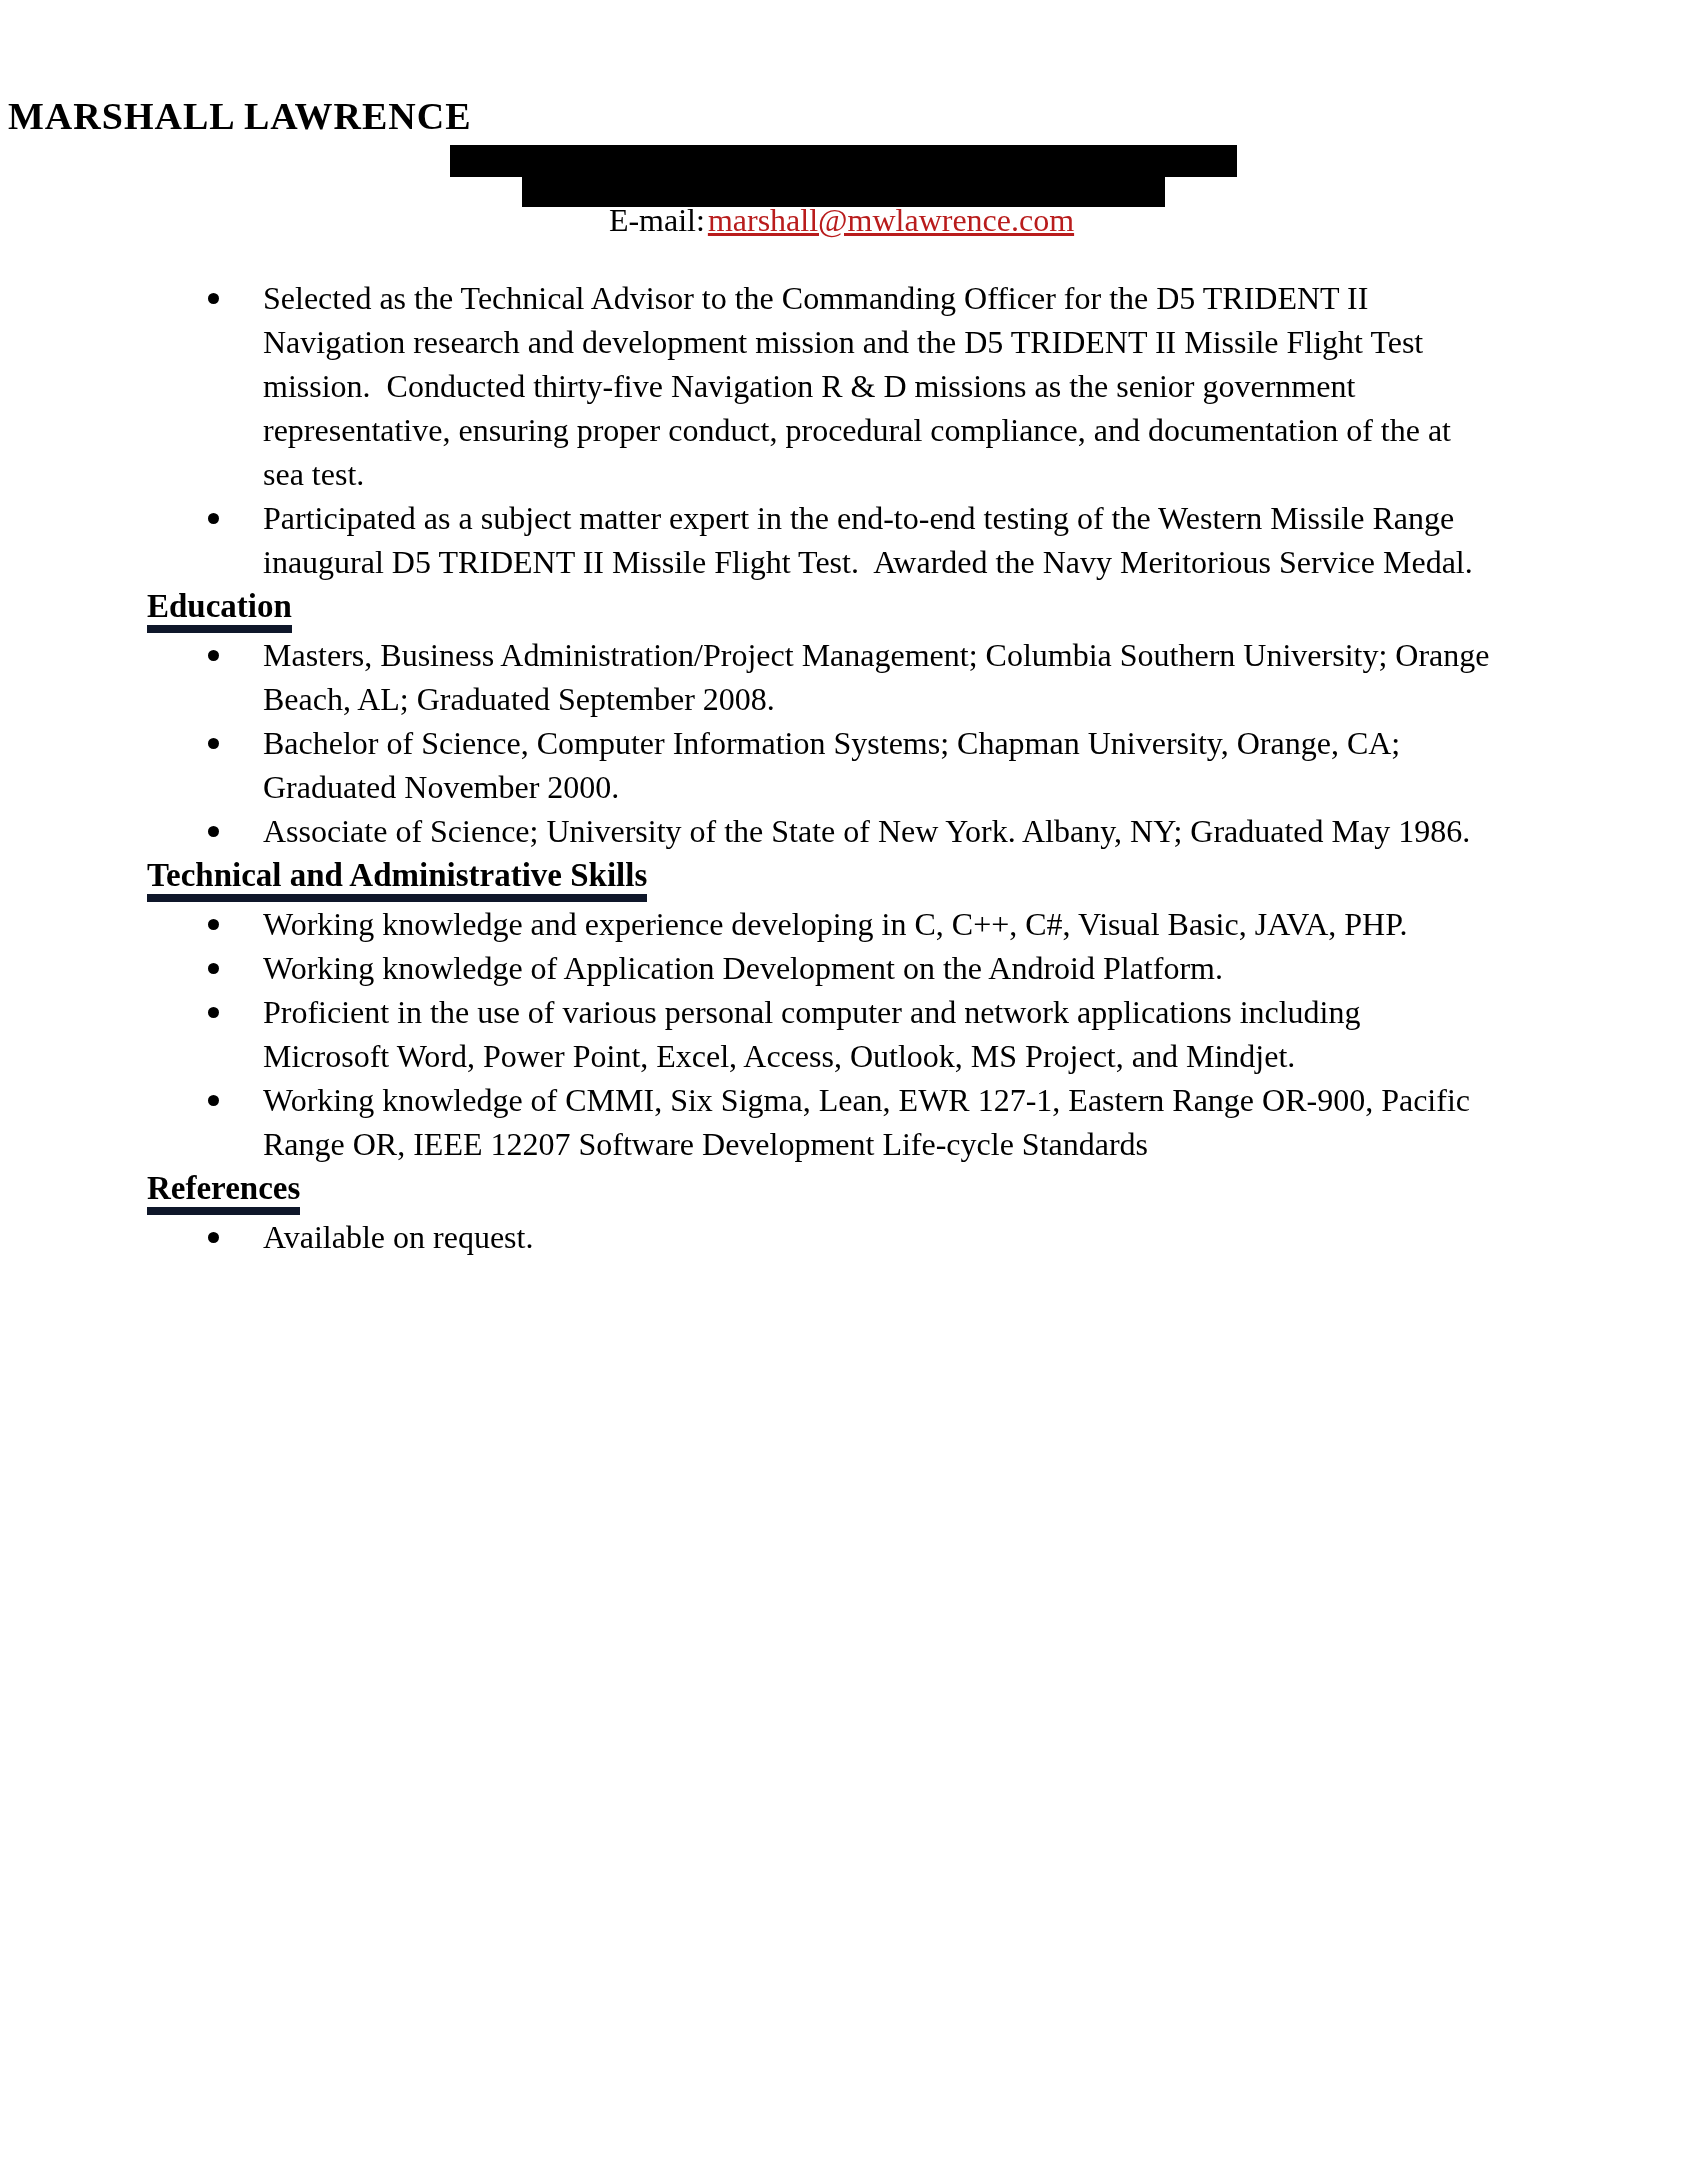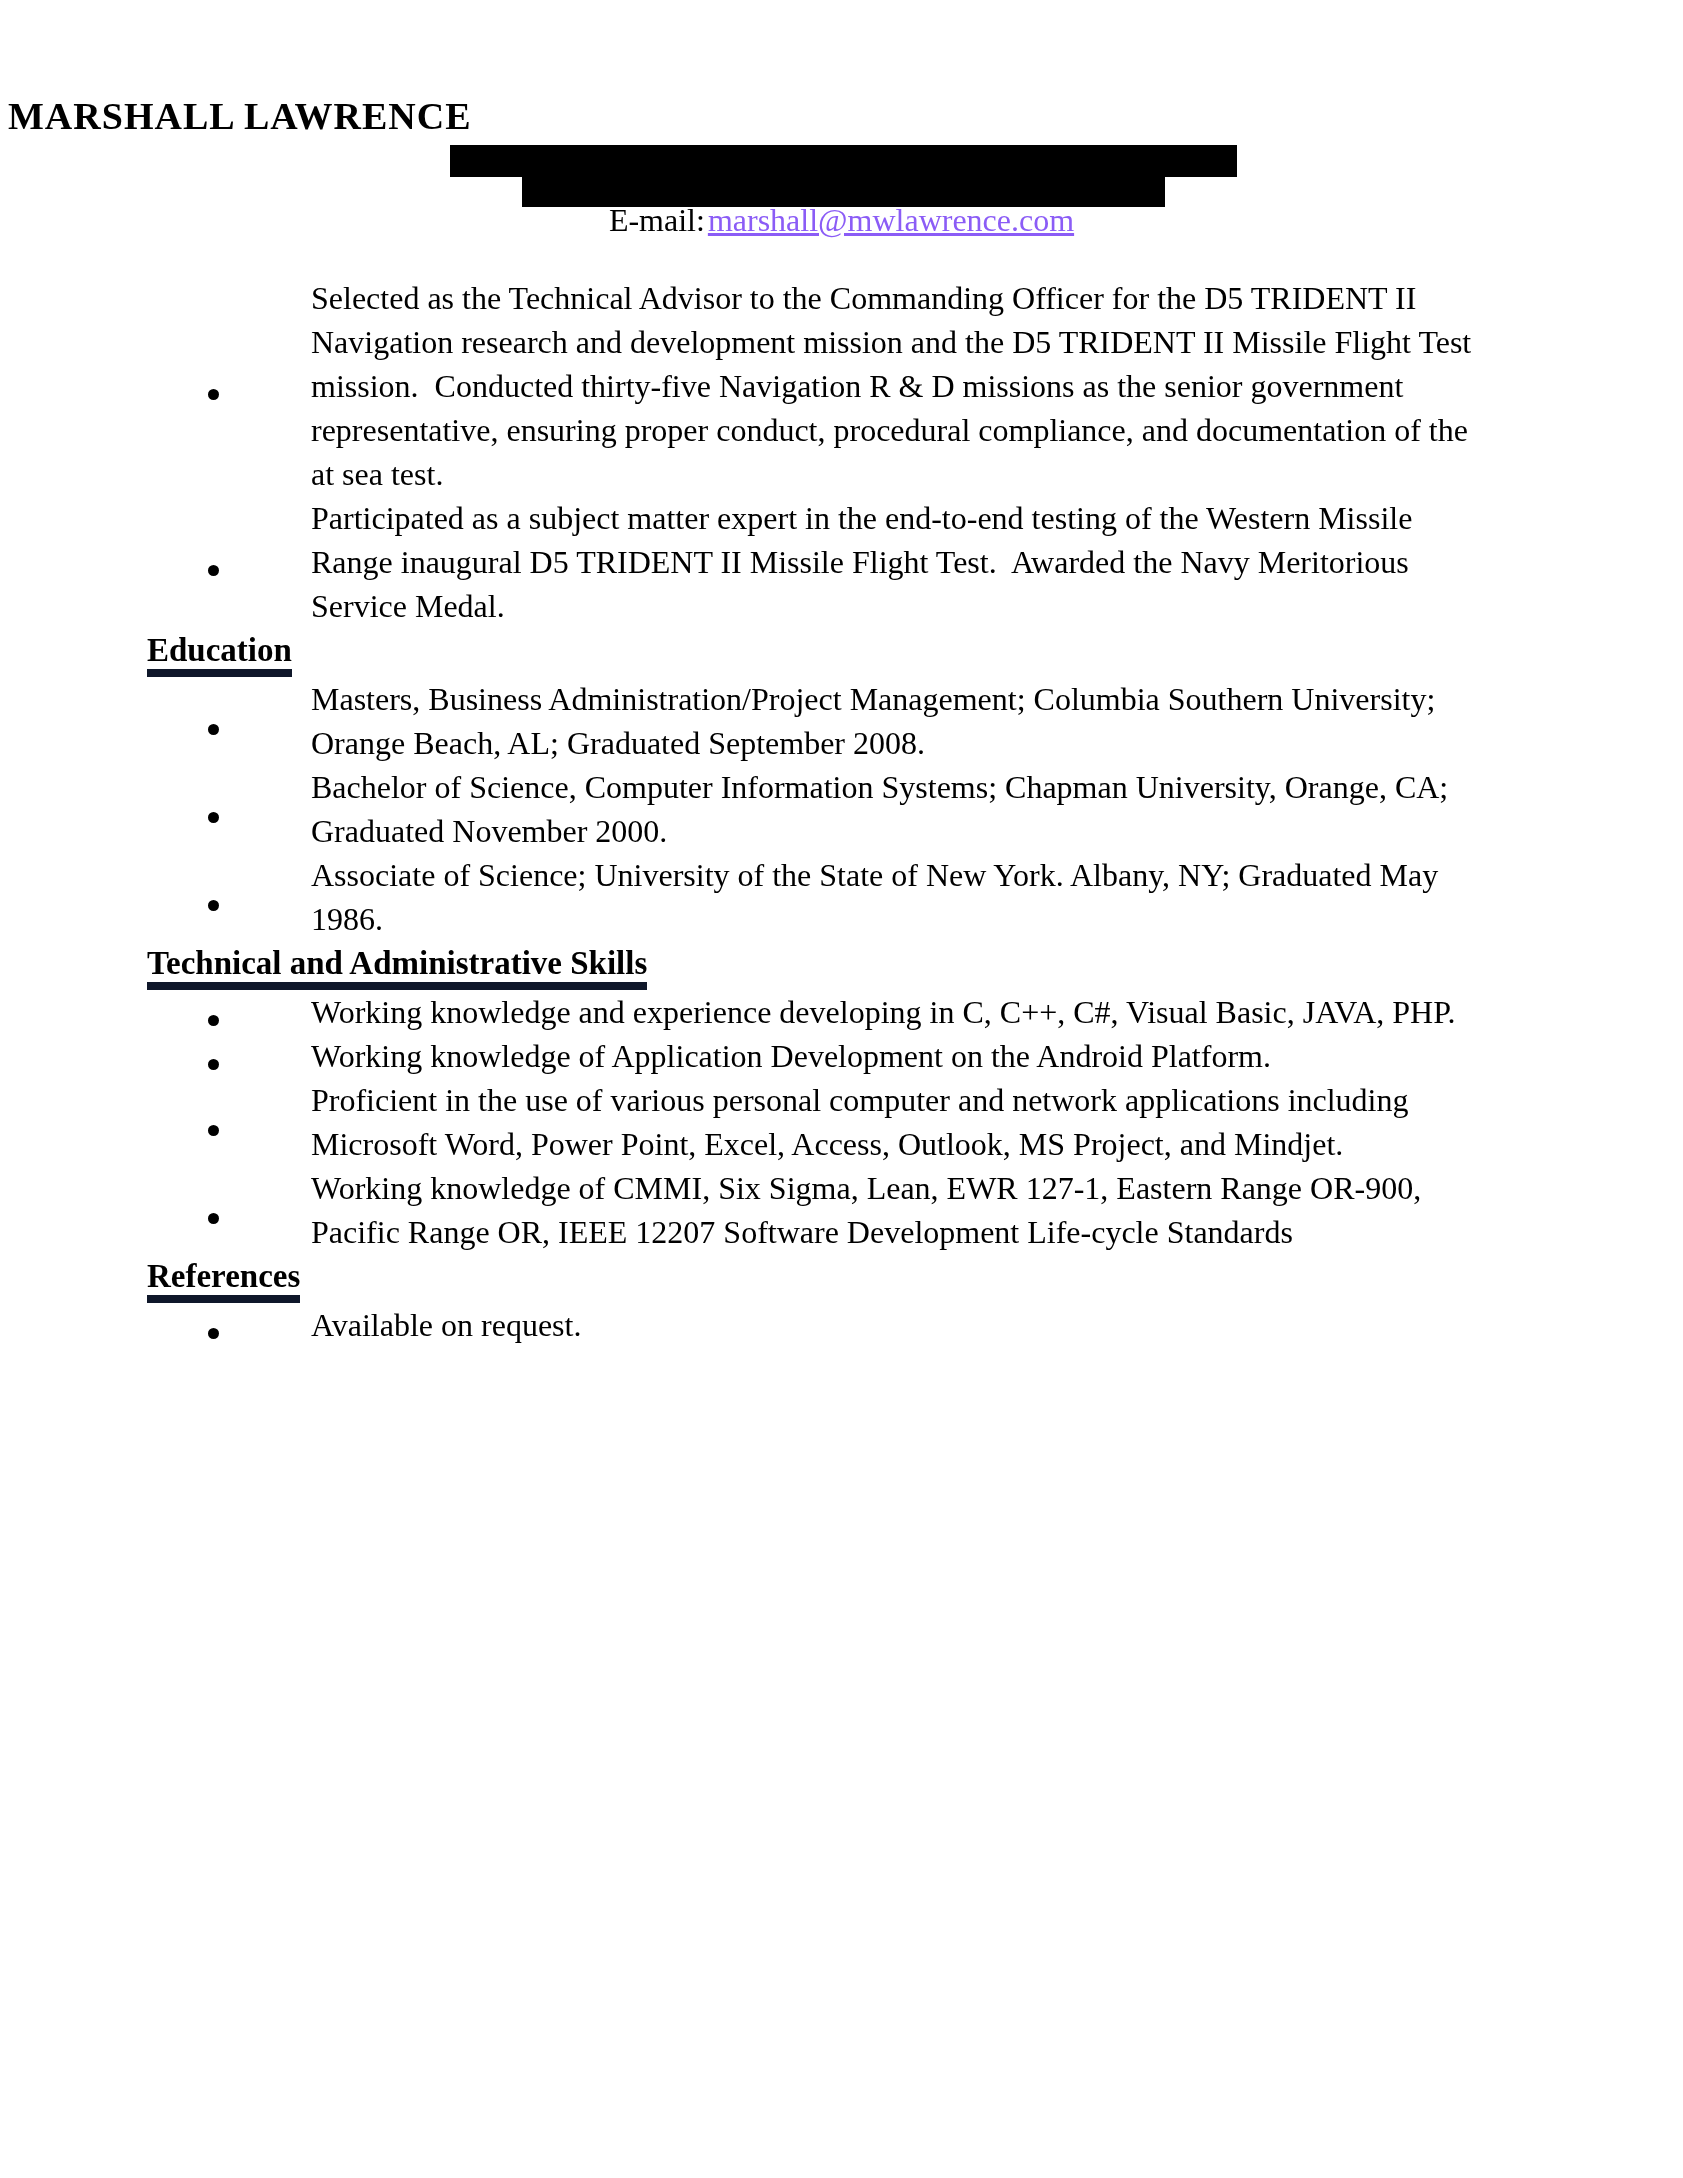--- a/index.html
+++ b/index.html
@@ -38,36 +38,35 @@
     position: absolute;
     top: 200px;
     left: 0;
     width: 100%;
     text-align: center;
     font-size: 32px;
     line-height: 40px;
   }
   .email-label { margin-right: 3px; }
   .email-link {
-    color: #8b5cf6;
+    color: #b91c1c;
     text-decoration: underline;
     cursor: pointer;
   }
   .content {
     position: absolute;
     top: 276px;
     left: 147px;
     width: 1346px;
     font-size: 32px;
     line-height: 44px;
   }
   .bullet-item {
     display: flex;
-    align-items: center;
-    gap: 48px;
+    align-items: flex-start;
   }
   .dot {
     flex: 0 0 auto;
     width: 11px;
     height: 11px;
     border-radius: 50%;
     background: #000000;
     margin: 17px 44px 0 61px;
   }
   .btext {

